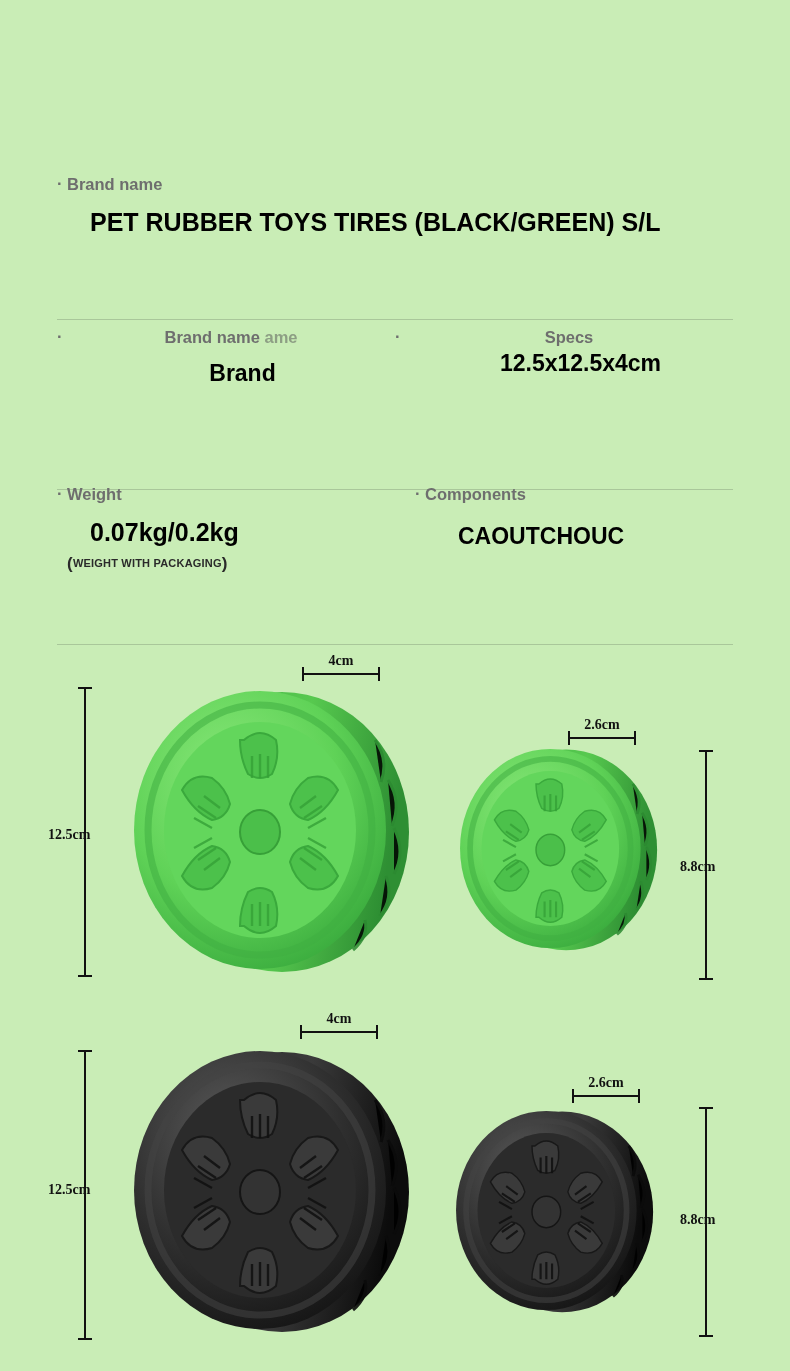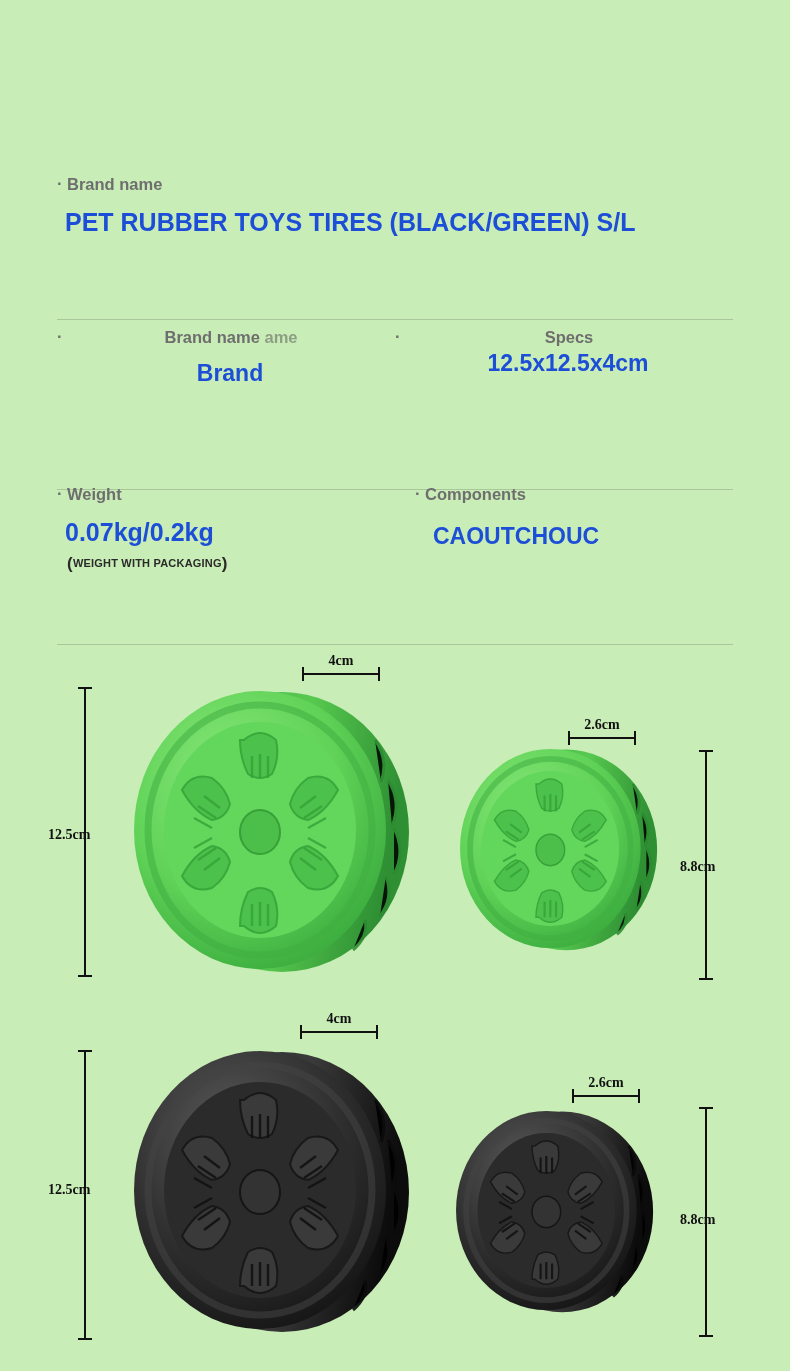--- a/index.html
+++ b/index.html
@@ -69,24 +69,25 @@
     color: #6e6e6e;
     font-weight: bold;
   }
   .label .ghost {
     color: #8d9e84;
     font-weight: bold;
   }
   .value {
     font-size: 23px;
     font-weight: bold;
-    color: #1d4ed8;
+    color: #000000;
     margin-top: 12px;
     line-height: 1.28;
     padding-left: 8px;
+    margin-left: 25px;
   }
   .value.big {
     font-size: 25px;
   }
   .sub {
     font-size: 11px;
     font-weight: bold;
     color: #2a2a2a;
     margin-top: 6px;
     padding-left: 10px;

